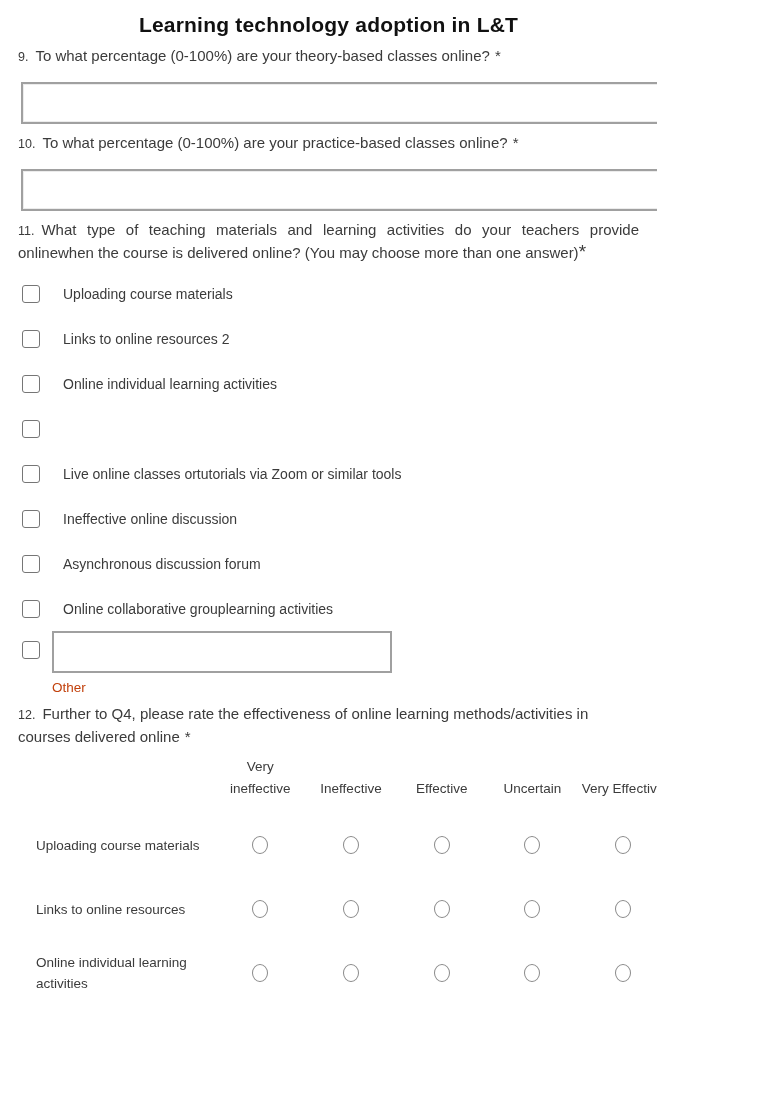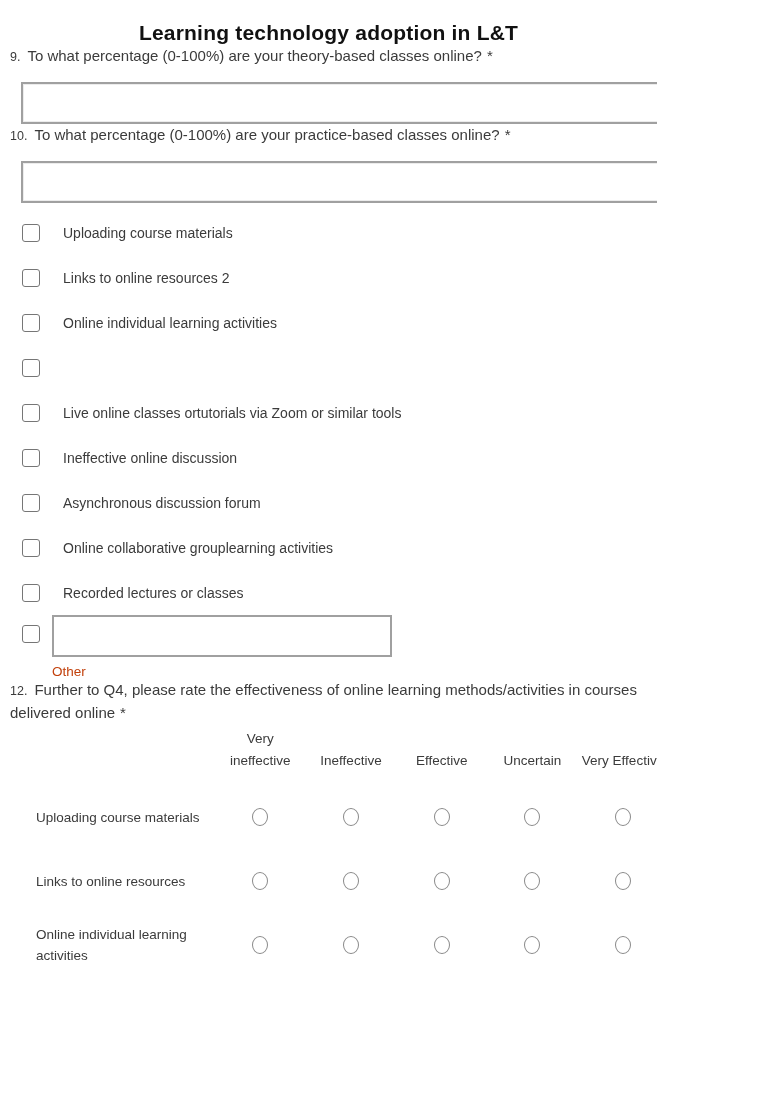--- a/index.html
+++ b/index.html
@@ -6,36 +6,36 @@
     margin: 0;
     padding: 0;
     background: #ffffff;
     font-family: "Liberation Sans", sans-serif;
     color: #3b3b3b;
   }
   .page {
     position: relative;
     width: 657px;
     height: 1119px;
-    padding: 8px 10px;
+    padding: 0 10px;
     box-sizing: border-box;
     background: #ffffff;
     overflow: hidden;
   }
   .form-title {
     margin: 0;
     padding-top: 13px;
     text-align: center;
     font-size: 21px;
     font-weight: bold;
     color: #111111;
     letter-spacing: 0.2px;
   }
   p.question {
-    margin: 0;
+    margin: 8px;
     font-size: 15px;
     line-height: 22px;
     color: #3b3b3b;
   }
   p.question.justified { text-align: justify; }
   .qnum {
     font-size: 12.5px;
     margin-right: 7px;
   }
   .star { margin-left: 5px; }
@@ -154,20 +154,21 @@
 <div class="page">
 
   <h1 class="form-title">Learning technology adoption in L&amp;T</h1>
 
   <p class="question q9-label"><span class="qnum">9.</span><span>To what percentage (0-100%) are your theory-based classes online?</span><span class="star">*</span></p>
   <input class="text-input" type="text" value="" style="">
 
   <p class="question q10-label"><span class="qnum">10.</span><span>To what percentage (0-100%) are your practice-based classes online?</span><span class="star">*</span></p>
   <input class="text-input" type="text" value="" style="">
 
+  <p class="question q11-label justified"><span class="qnum">11.</span><span>What type of teaching materials and learning activities do your teachers provide onlinewhen the course is delivered online? (You may choose more than one answer)</span><span class="big-star">*</span></p>
 
   <div class="options">
     <div class="option-row">
       <span class="checkbox"></span>
       <span class="option-label">Uploading course materials</span>
     </div>
     <div class="option-row">
       <span class="checkbox"></span>
       <span class="option-label">Links to online resources 2</span>
     </div>
@@ -186,24 +187,20 @@
       <span class="checkbox"></span>
       <span class="option-label">Ineffective online discussion</span>
     </div>
     <div class="option-row">
       <span class="checkbox"></span>
       <span class="option-label">Asynchronous discussion forum</span>
     </div>
     <div class="option-row">
       <span class="checkbox"></span>
       <span class="option-label">Online collaborative grouplearning activities</span>
-    </div>
-    <div class="option-row">
-      <span class="checkbox"></span>
-      <span class="option-label">Recorded lectures or classes</span>
     </div>
   </div>
 
   <div class="other-row">
     <span class="checkbox"></span>
     <input class="other-input" type="text" value="" style="">
   </div>
   <div class="other-caption">Other</div>
 
   <p class="question q12-label"><span class="qnum">12.</span><span>Further to Q4, please rate the effectiveness of online learning methods/activities in courses delivered online</span><span class="star">*</span></p>

